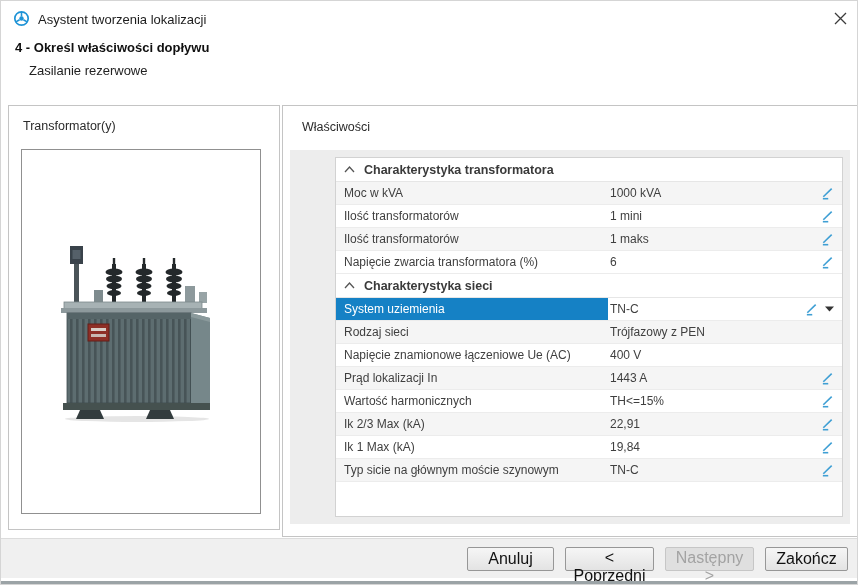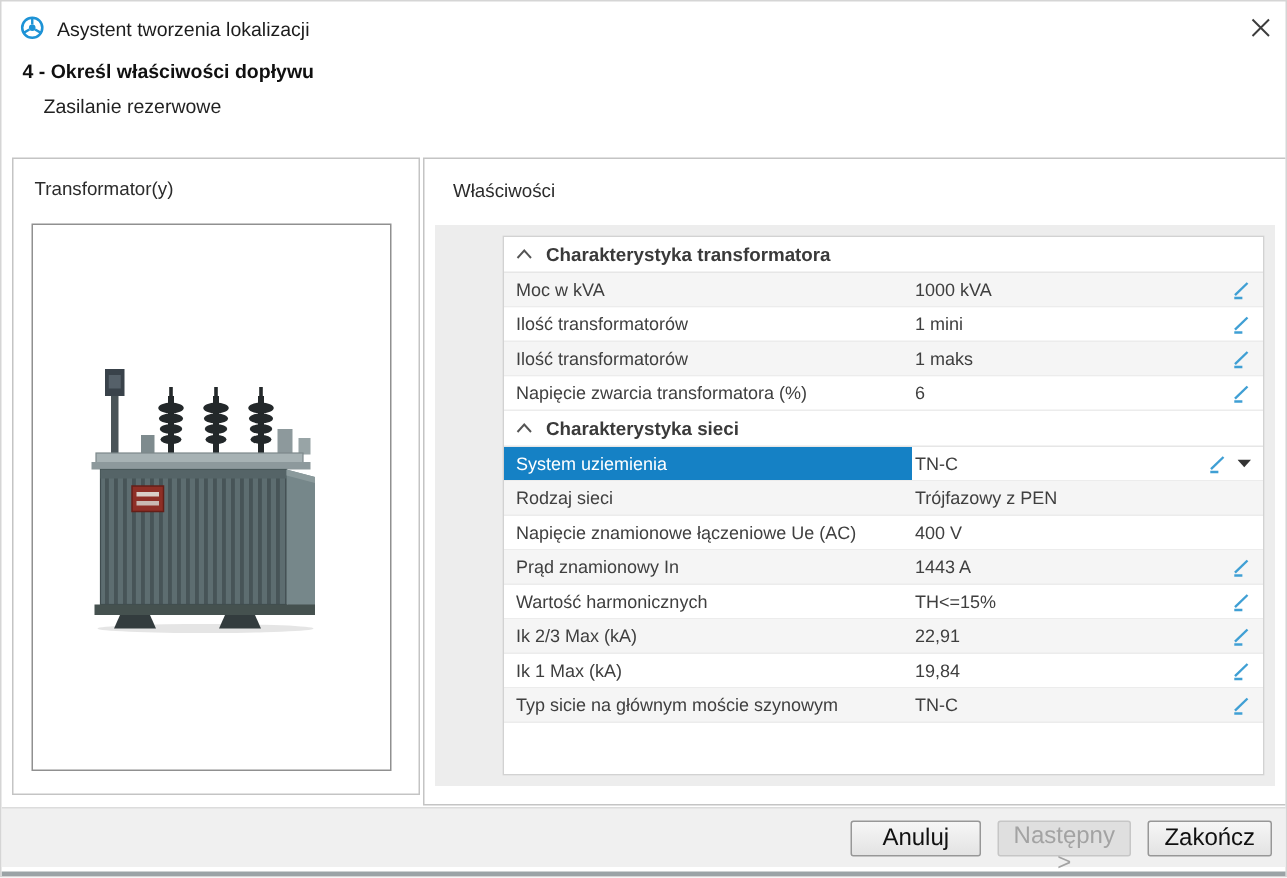--- a/index.html
+++ b/index.html
@@ -205,21 +205,21 @@
             <span class="plabel">Rodzaj sieci</span>
             <span class="pvalue">Trójfazowy z PEN</span>
             <span class="picons"></span>
           </div>
           <div class="prow">
             <span class="plabel">Napięcie znamionowe łączeniowe Ue (AC)</span>
             <span class="pvalue">400 V</span>
             <span class="picons"></span>
           </div>
           <div class="prow shaded">
-            <span class="plabel">Prąd znamionowy In</span>
+            <span class="plabel">Prąd lokalizacji In</span>
             <span class="pvalue">1443 A</span>
             <span class="picons">
               <svg width="13" height="13" viewBox="0 0 14 14">
      <path d="M2.5 10.5 L11.5 1.8" stroke="#3f9fd4" stroke-width="1.7" fill="none"></path>
      <path d="M2 12.6 L7.8 12.6" stroke="#3f9fd4" stroke-width="1.7" fill="none"></path>
    </svg>
             </span>
           </div>
           <div class="prow">
             <span class="plabel">Wartość harmonicznych</span>
@@ -260,18 +260,19 @@
      <path d="M2 12.6 L7.8 12.6" stroke="#3f9fd4" stroke-width="1.7" fill="none"></path>
    </svg>
             </span>
           </div>
         </div>
     </div>
   </div>
 
   <div id="footer">
       <button class="btn" style="width: 87px;">Anuluj</button>
+      <button class="btn" style="width: 89px;">&lt; Poprzedni</button>
       <button class="btn disabled" disabled="" style="width: 89px;">Następny &gt;</button>
       <button class="btn" style="width: 83px;">Zakończ</button>
     </div>
   <div id="bottom-band"></div>
 
 </div>
 
 </body></html>

